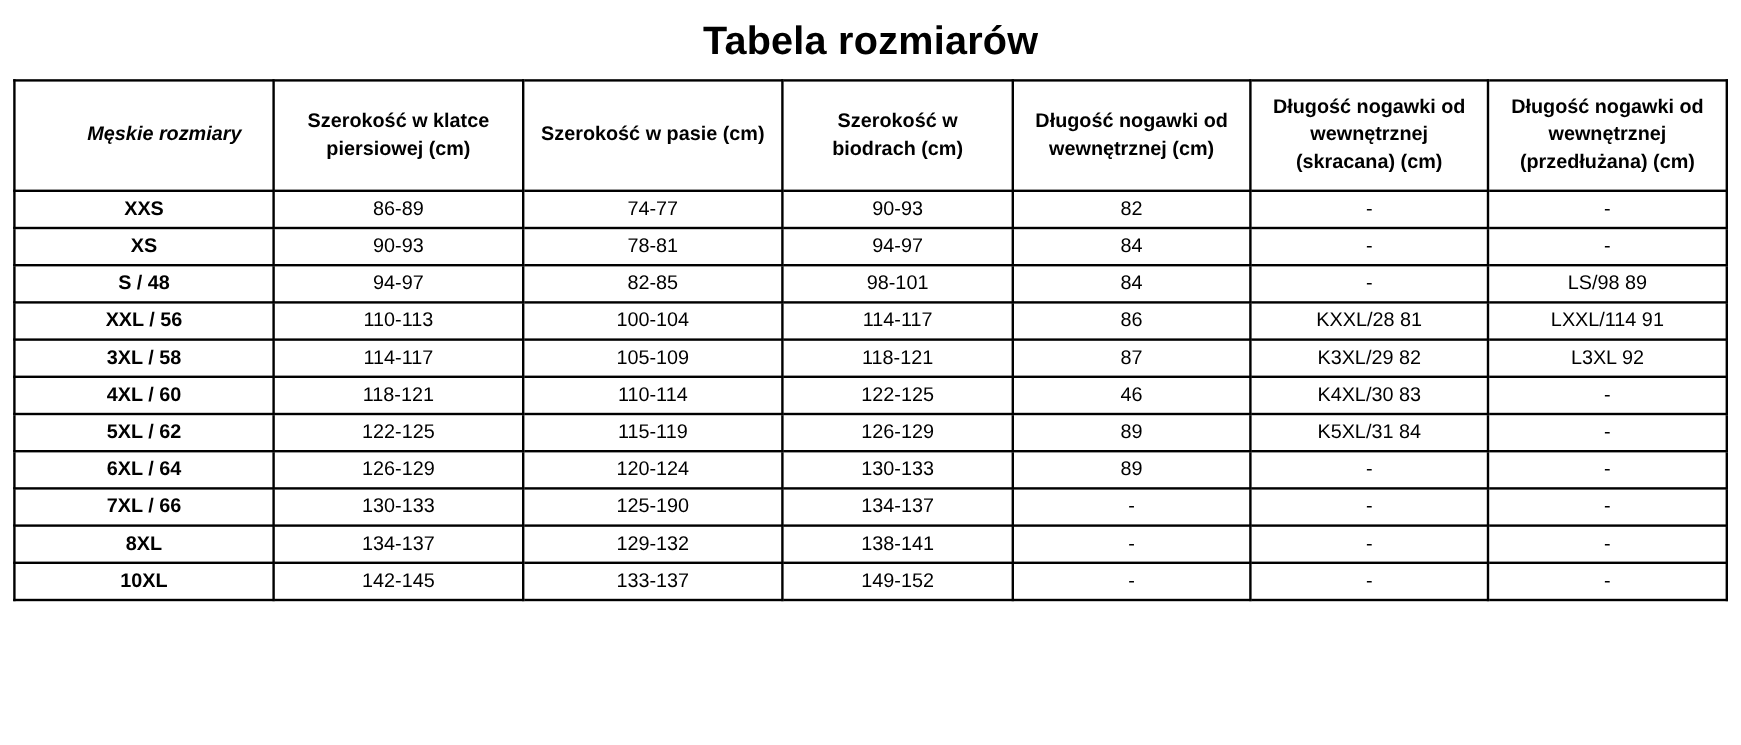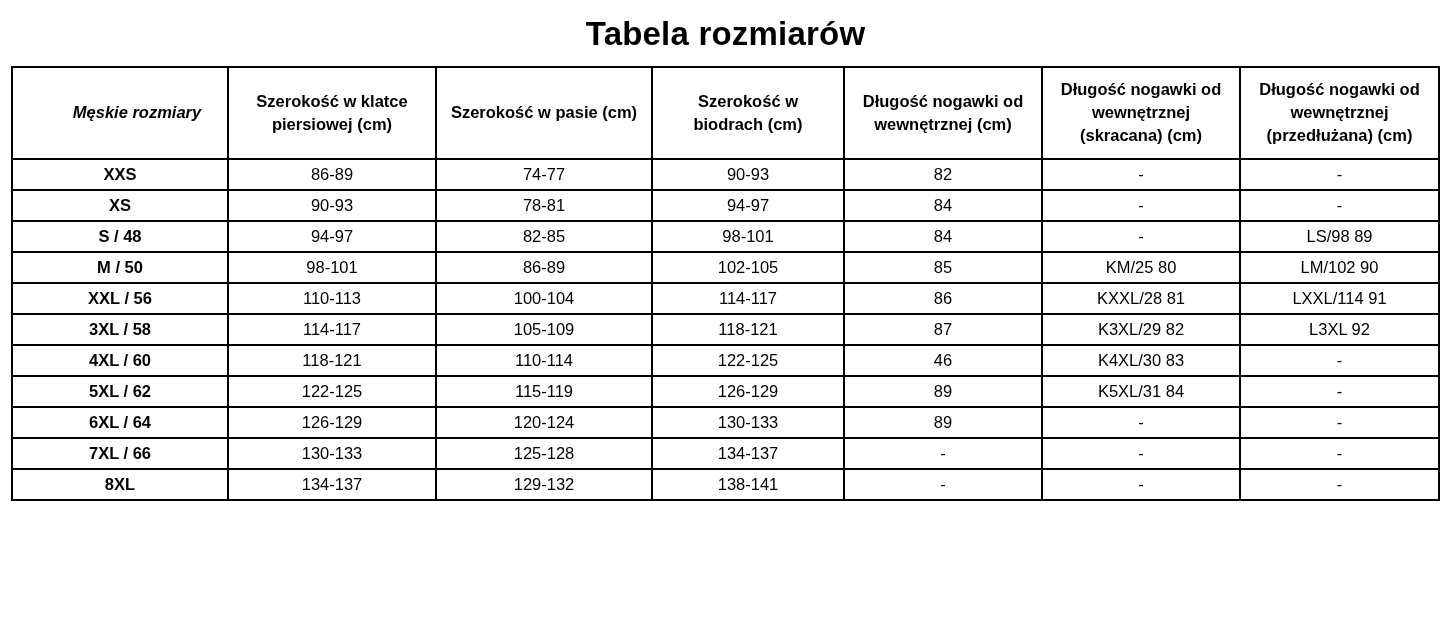--- a/index.html
+++ b/index.html
@@ -122,29 +122,20 @@
       <tr>
         <td class="size-label">S / 48</td>
         <td>94-97</td>
         <td>82-85</td>
         <td>98-101</td>
         <td>84</td>
         <td>-</td>
         <td>LS/98  89</td>
       </tr>
       <tr>
-        <td class="size-label">M / 50</td>
-        <td>98-101</td>
-        <td>86-89</td>
-        <td>102-105</td>
-        <td>85</td>
-        <td>KM/25  80</td>
-        <td>LM/102  90</td>
-      </tr>
-      <tr>
         <td class="size-label">XXL / 56</td>
         <td>110-113</td>
         <td>100-104</td>
         <td>114-117</td>
         <td>86</td>
         <td>KXXL/28  81</td>
         <td>LXXL/114  91</td>
       </tr>
       <tr>
         <td class="size-label">3XL / 58</td>
@@ -178,31 +169,40 @@
         <td>126-129</td>
         <td>120-124</td>
         <td>130-133</td>
         <td>89</td>
         <td>-</td>
         <td>-</td>
       </tr>
       <tr>
         <td class="size-label">7XL / 66</td>
         <td>130-133</td>
-        <td>125-128</td>
+        <td>125-190</td>
         <td>134-137</td>
         <td>-</td>
         <td>-</td>
         <td>-</td>
       </tr>
       <tr>
         <td class="size-label">8XL</td>
         <td>134-137</td>
         <td>129-132</td>
         <td>138-141</td>
         <td>-</td>
         <td>-</td>
         <td>-</td>
       </tr>
+      <tr>
+        <td class="size-label">10XL</td>
+        <td>142-145</td>
+        <td>133-137</td>
+        <td>149-152</td>
+        <td>-</td>
+        <td>-</td>
+        <td>-</td>
+      </tr>
     </tbody>
   </table>
 
 </div>
 
 </body></html>

